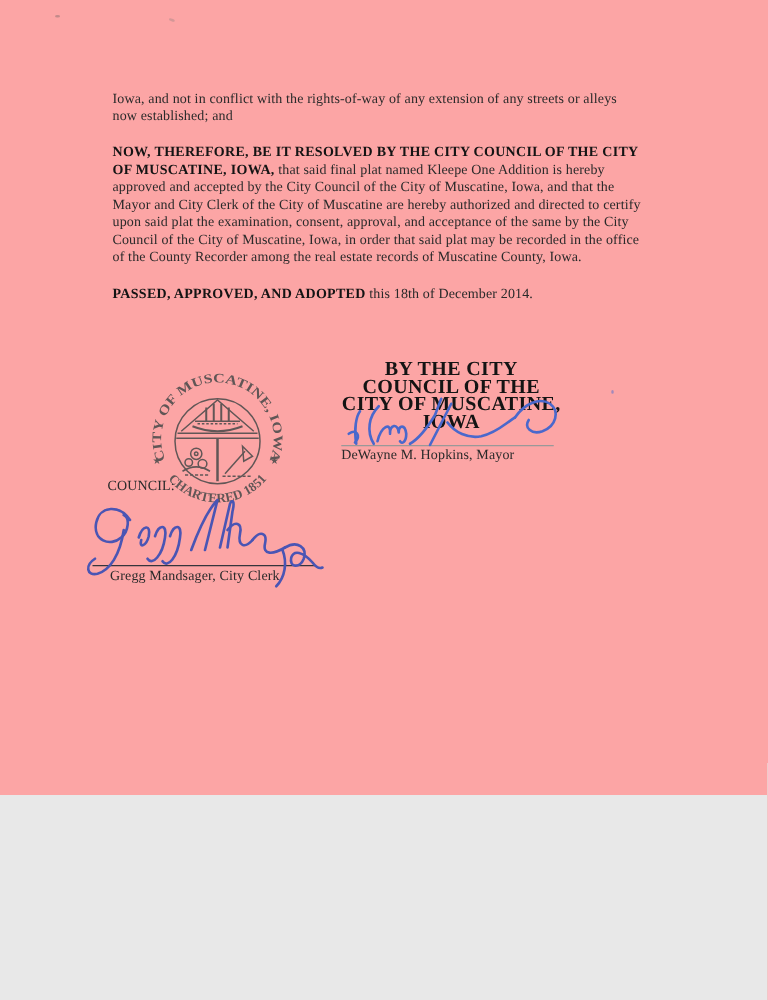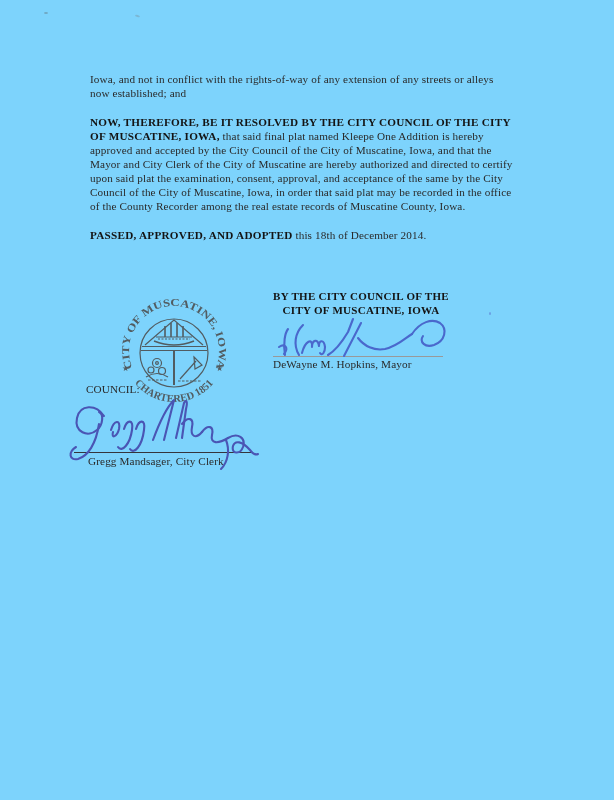--- a/index.html
+++ b/index.html
@@ -1,35 +1,35 @@
 <!DOCTYPE html>
 <html><head>
 <meta charset="utf-8">
 <style>
   html,body{margin:0;padding:0;background:#e8e8e8;}
   .page{
     position:relative;
-    width:614px;height:800px;
-    background:#7dd3fc;
+    width:614px;height:636px;
+    background:#fca5a5;
     font-family:"Liberation Serif","DejaVu Serif",serif;
     color:#2a2a2a;
     overflow:hidden;
   }
   .textblock{
     position:absolute;left:90px;top:72px;width:424px;
     font-size:11.2px;line-height:14px;letter-spacing:0.12px;
   }
   .para{margin:0 0 15px 0;}
   .para b{color:#141414;letter-spacing:0.25px;}
   .u{}
   .passed{margin-top:14px;}
   .council-heading{
     position:absolute;left:271px;top:289px;width:180px;
     text-align:center;font-weight:bold;color:#141414;
-    font-size:11px;line-height:14px;letter-spacing:0.3px;
+    font-size:16px;line-height:14px;letter-spacing:0.3px;
   }
   .sig-label{
     position:absolute;font-size:11.2px;color:#2a2a2a;letter-spacing:0.12px;
     white-space:nowrap;
   }
   .mayor-label{left:273px;top:358px;}
   .attest-label{left:86px;top:383px;}
   .clerk-label{left:88px;top:455px;text-align:right;}
   .mayor-line{
     position:absolute;left:273px;top:356px;width:170px;height:0;

